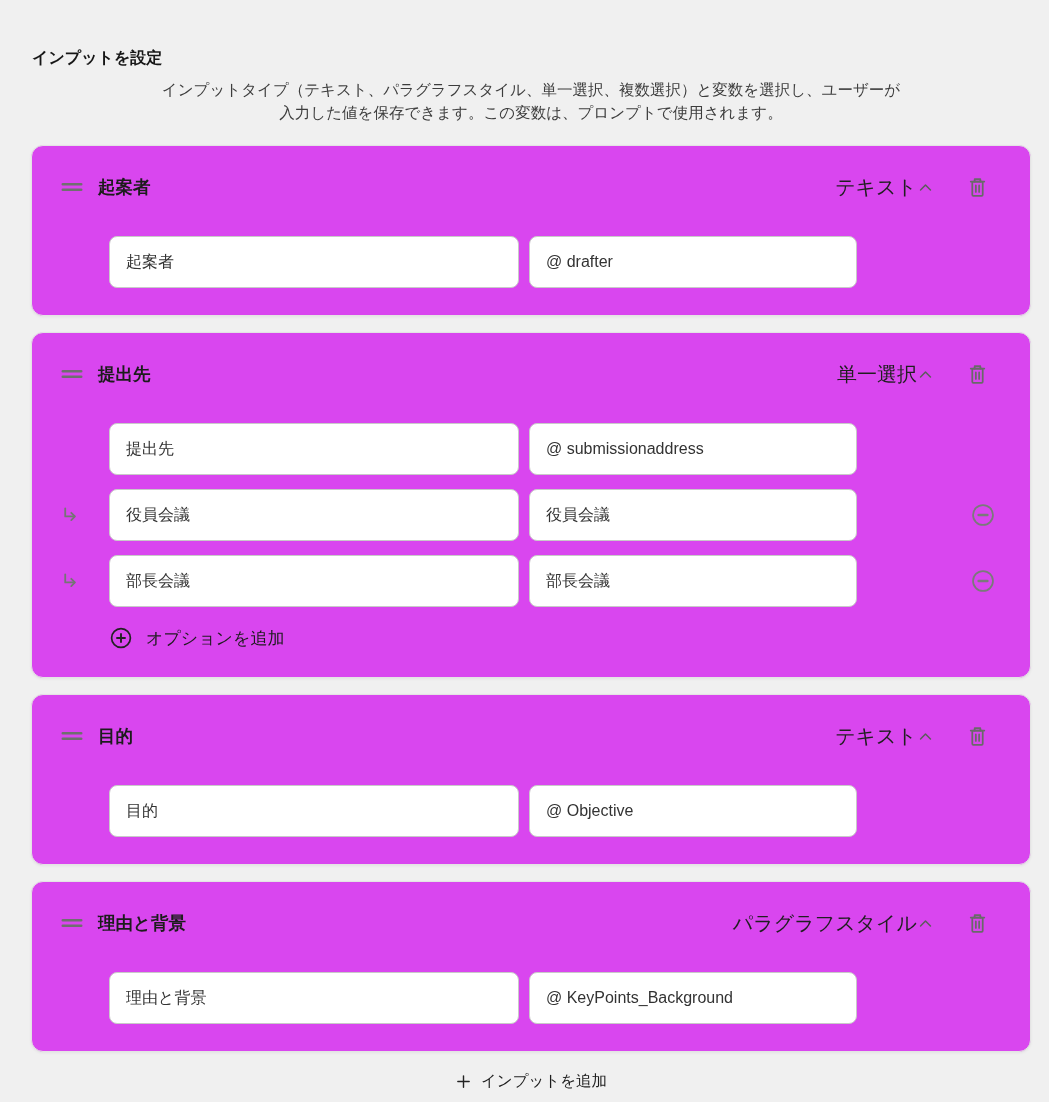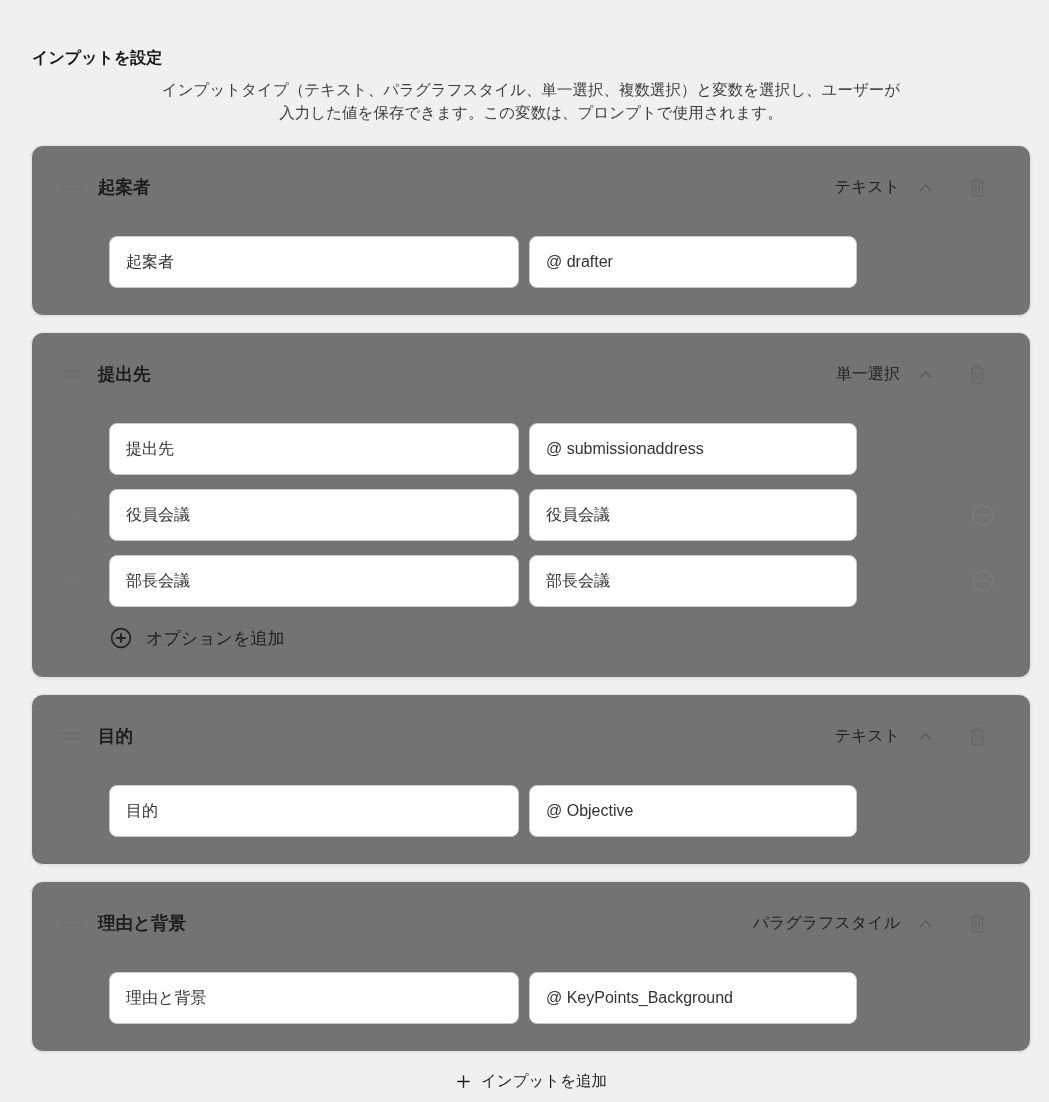--- a/index.html
+++ b/index.html
@@ -16,21 +16,21 @@
   .page-title {
     font-size: 16px; font-weight: 600; color: #161616;
     margin: 6px 0 0 1px; line-height: 22px;
   }
   .page-desc {
     margin-top: 9px; font-size: 15.5px; color: #3d3d3d; line-height: 23px; text-align: center;
   }
 
   .card {
     width: 1000px;
-    background: #737373;
+    background: #d946ef;
     border: 1px solid #e4e4e4;
     border-radius: 12px;
     box-shadow: 0 1px 3px rgba(0,0,0,0.06);
     padding: 25px 27px 27px 27px;
     margin-top: 16px;
   }
   .card.first { margin-top: 21px; }
 
   .card-header { display: flex; align-items: center; height: 32px; }
   .icon-btn {
@@ -38,22 +38,22 @@
     display: flex; align-items: center; justify-content: center;
     cursor: pointer;
   }
   .drag-btn { width: 26px; cursor: grab; }
   .card-title {
     font-size: 17.5px; font-weight: 600; color: #1c1c1c;
     margin: 0 0 0 13px; flex: 1 1 auto; line-height: 30px;
   }
   .type-btn {
     background: none; border: none; padding: 0; cursor: pointer;
-    display: flex; align-items: center; gap: 17px;
-    font-family: inherit; font-size: 16px; color: #1f1f1f;
+    display: flex; align-items: center; gap: 0;
+    font-family: inherit; font-size: 20px; color: #1f1f1f;
   }
   .trash-btn { margin-left: 31px; margin-right: 13px; }
 
   .input-row { display: flex; align-items: center; margin-top: 33px; }
   .option-row { margin-top: 14px; }
   .indent { width: 50px; flex: 0 0 auto; display: flex; align-items: center; }
   .field {
     width: 410px; height: 52px;
     border: 1px solid #c9c9c9; border-radius: 8px;
     padding: 0 16px; font-family: inherit; font-size: 16px; color: #333;

